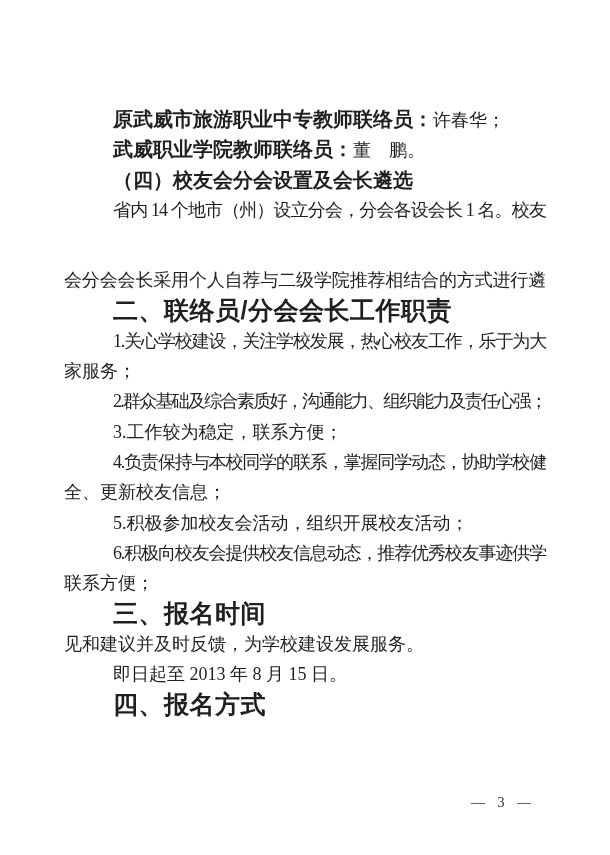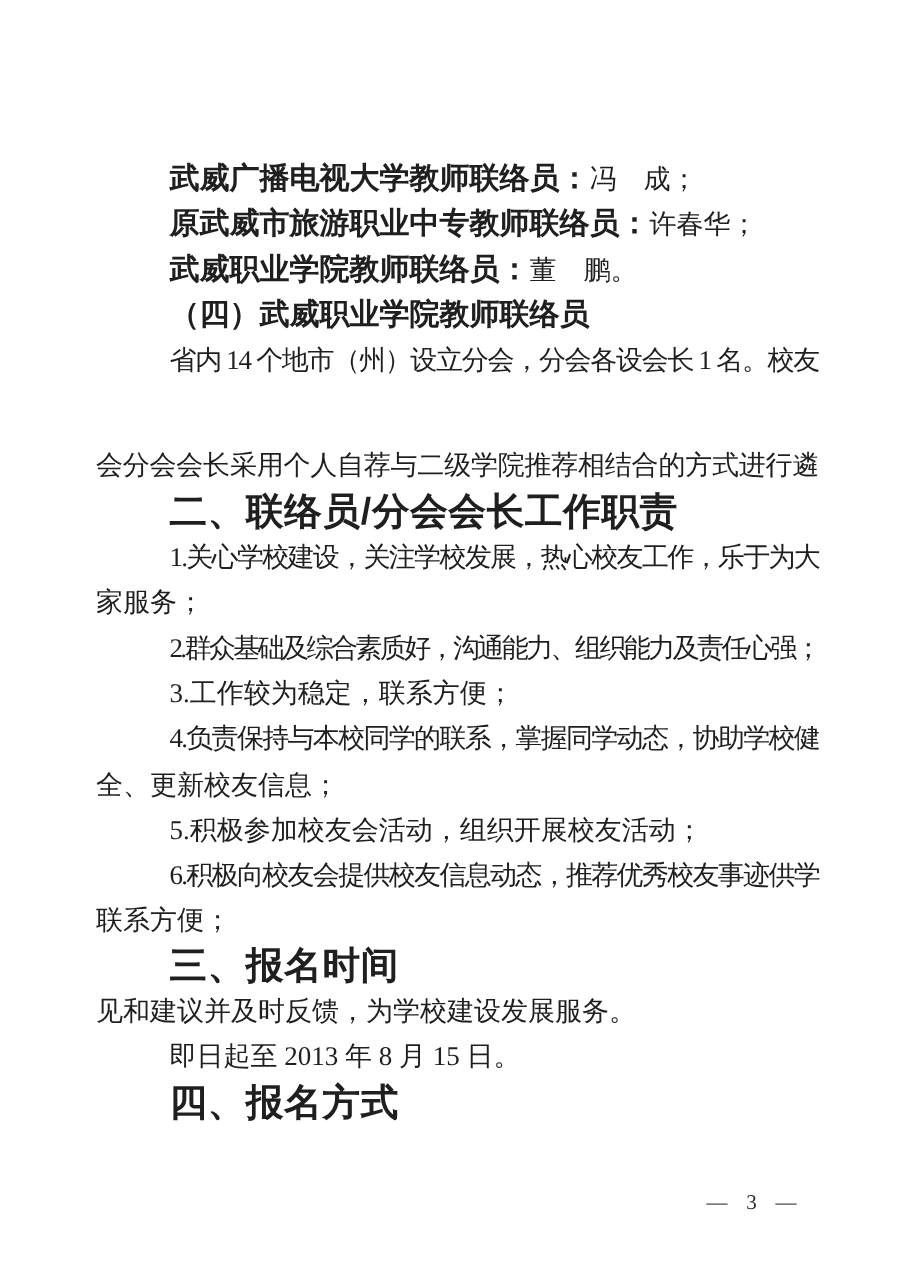--- a/index.html
+++ b/index.html
@@ -57,24 +57,23 @@
     color: #2a2a2a;
     word-spacing: 7px;
     letter-spacing: 1px;
   }
 </style>
 </head>
 <body>
 
 <div class="page">
   <div class="textblock">
-      <div class="line indent"><span class="t-label">武威广播电视大学教师联络员：</span><span class="t-body">冯　成；</span></div>
       <div class="line indent"><span class="t-label">原武威市旅游职业中专教师联络员：</span><span class="t-body">许春华；</span></div>
       <div class="line indent"><span class="t-label">武威职业学院教师联络员：</span><span class="t-body">董　鹏。</span></div>
-      <div class="line indent"><span class="t-label">（四）武威职业学院教师联络员</span></div>
+      <div class="line indent"><span class="t-label">（四）校友会分会设置及会长遴选</span></div>
       <div class="line indent full" style="letter-spacing: -0.9px;"><span class="t-body">省内 14 个地市（州）设立分会，分会各设会长 1 名。校友</span></div>
       <div class="line full" style="letter-spacing: -0.2px; margin-top: 40px;"><span class="t-body">会分会会长采用个人自荐与二级学院推荐相结合的方式进行遴</span></div>
       <div class="line indent"><span class="t-heading">二、联络员/分会会长工作职责</span></div>
       <div class="line indent full" style="letter-spacing: -1.2px;"><span class="t-body">1.关心学校建设，关注学校发展，热心校友工作，乐于为大</span></div>
       <div class="line"><span class="t-body">家服务；</span></div>
       <div class="line indent full" style="letter-spacing: -1.8px;"><span class="t-body">2.群众基础及综合素质好，沟通能力、组织能力及责任心强；</span></div>
       <div class="line indent"><span class="t-body">3.工作较为稳定，联系方便；</span></div>
       <div class="line indent full" style="letter-spacing: -1.2px;"><span class="t-body">4.负责保持与本校同学的联系，掌握同学动态，协助学校健</span></div>
       <div class="line"><span class="t-body">全、更新校友信息；</span></div>
       <div class="line indent"><span class="t-body">5.积极参加校友会活动，组织开展校友活动；</span></div>

